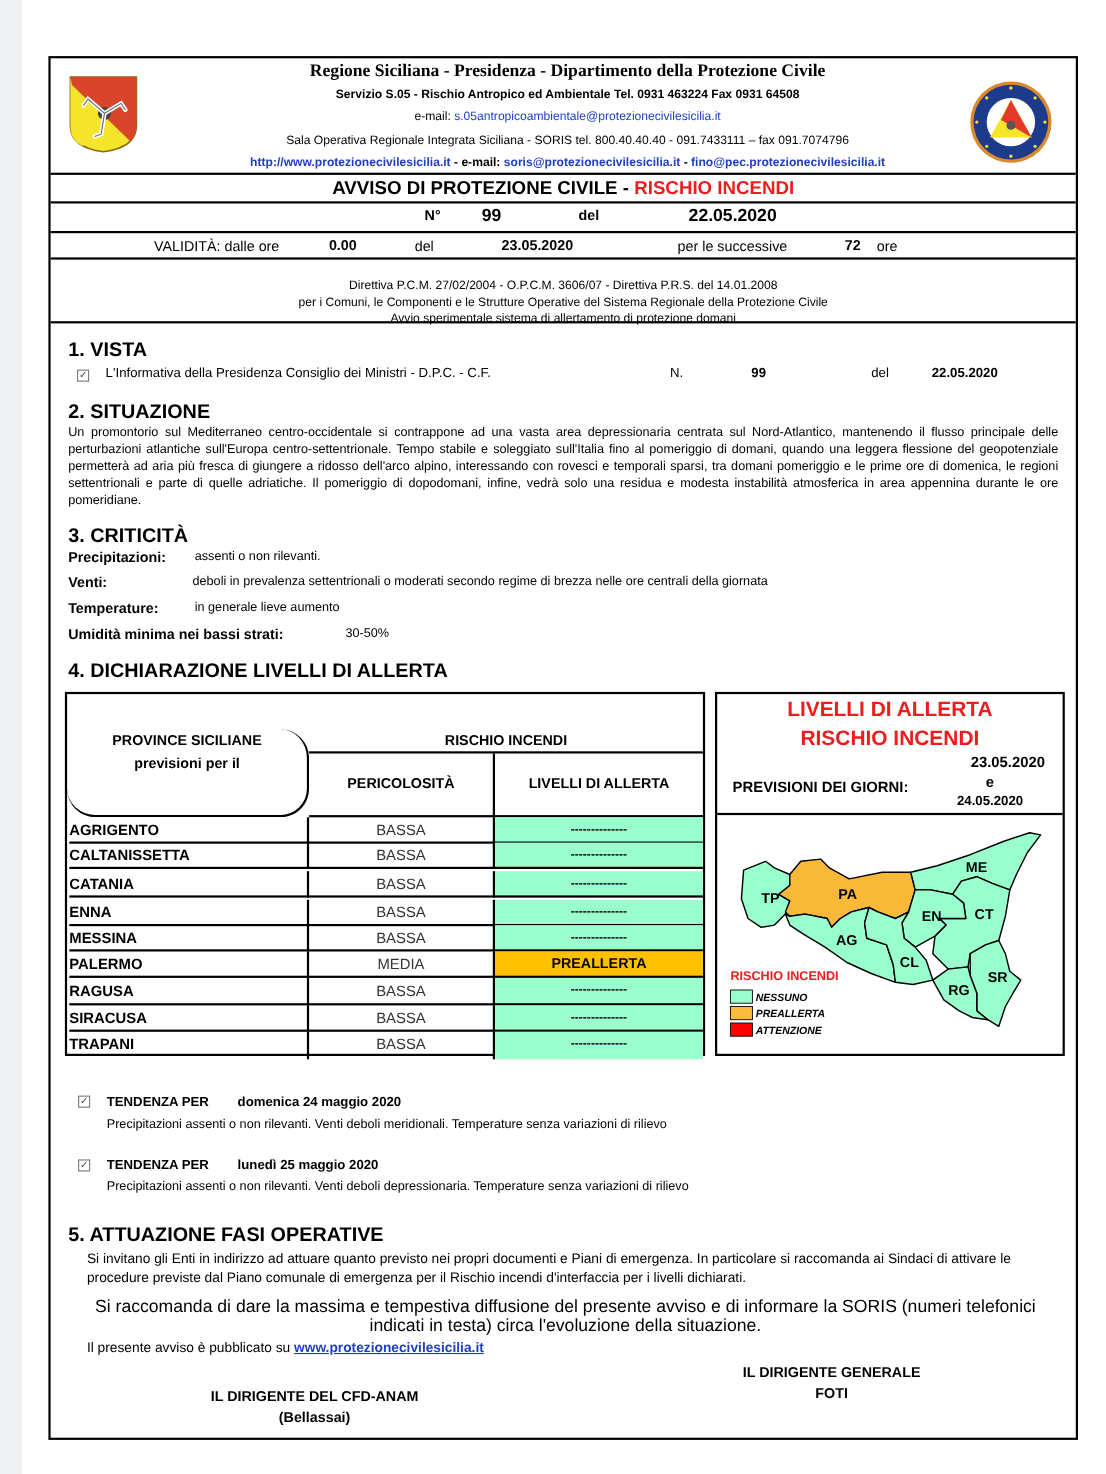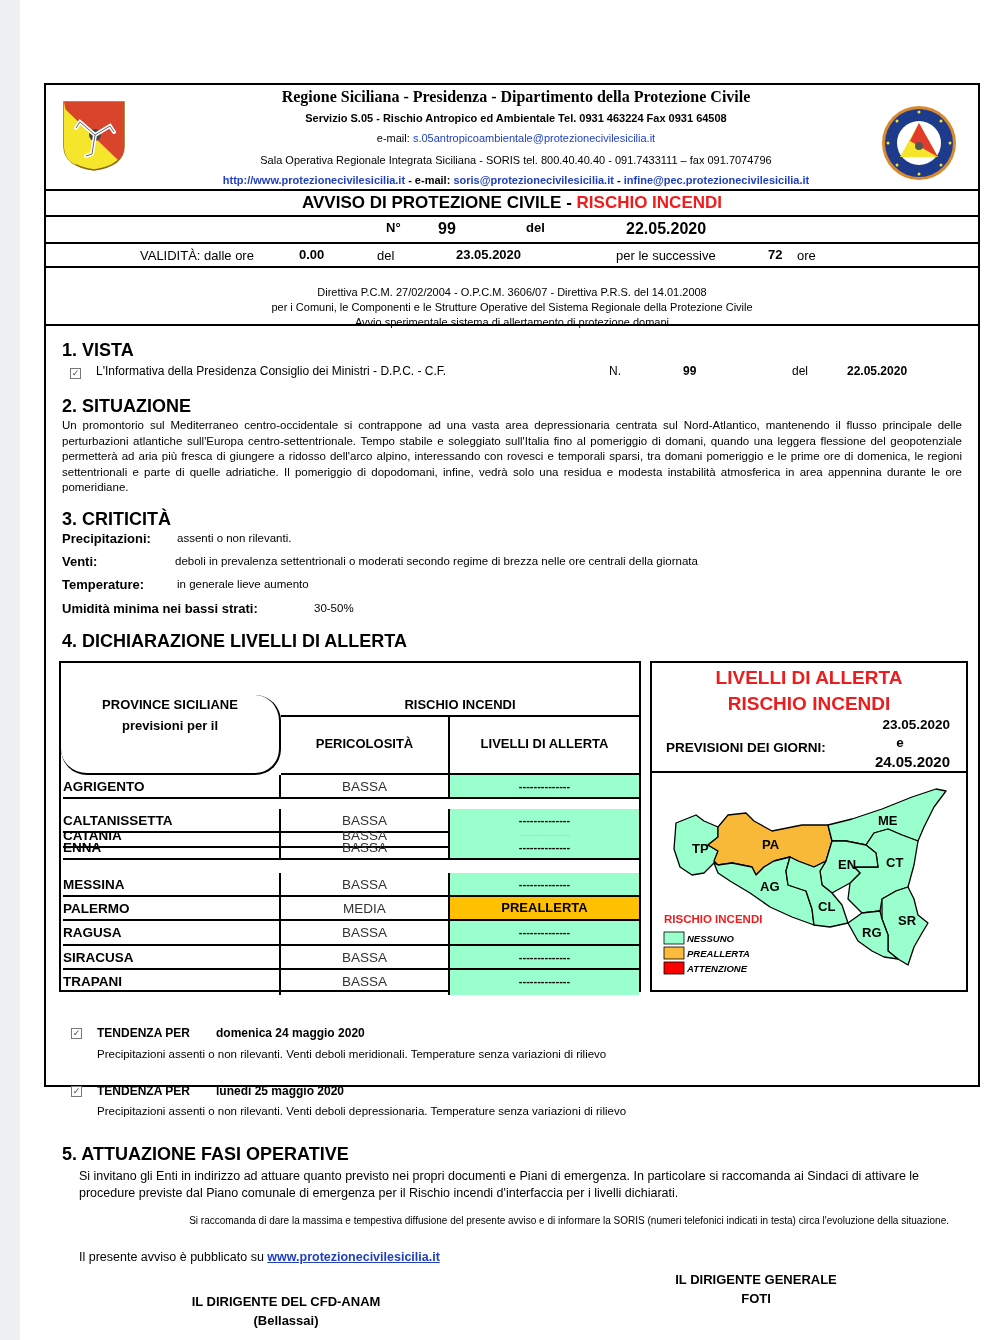--- a/index.html
+++ b/index.html
@@ -1,19 +1,19 @@
 <!DOCTYPE html>
 <html><head>
 <meta charset="utf-8">
 <style>
   * { box-sizing: border-box; margin: 0; padding: 0; }
   html, body { width: 1005px; height: 1340px; background: #ffffff; overflow: hidden; }
   body { position: relative; font-family: "Liberation Sans", sans-serif; color: #000; }
   .left-strip { position: absolute; left: 0; top: 0; width: 20px; height: 1340px; background: #eef0f2; }
-  .frame { position: absolute; left: 44px; top: 51px; width: 936px; height: 1004px; border: 2px solid #000; margin-top: 32px; }
+  .frame { position: absolute; left: 44px; top: 51px; width: 936px; height: 1258px; border: 2px solid #000; }
 
   
   .hdr { position: absolute; left: 0; top: 0; width: 932px; height: 106px; border-bottom: 2px solid #000; }
   .logo-left { position: absolute; left: 16px; top: 15px; width: 64px; height: 72px; }
   .logo-right { position: absolute; left: 834px; top: 19px; width: 78px; height: 78px; }
   .hdr-line { position: absolute; left: 110px; width: 720px; text-align: center; white-space: nowrap; }
   .h1 { top: 3px; font-family: "Liberation Serif", serif; font-weight: bold; font-size: 16px; }
   .h2 { top: 27px; font-weight: bold; font-size: 11px; }
   .h3 { top: 47px; font-size: 11px; }
   .h4 { top: 69px; font-size: 11px; }
@@ -64,21 +64,21 @@
       <path d="M2 2 L2 46 Q2 60 14 65 L2 2Z" fill="#f5e52b"></path>
       <circle cx="33" cy="35" r="6" fill="#444"></circle>
       <path d="M33 35 L18 22 L14 28 M33 35 L48 26 L52 32 M33 35 L30 54 L24 56" stroke="#fff" stroke-width="4" fill="none" stroke-linecap="round"></path>
       <path d="M33 35 L18 22 L14 28 M33 35 L48 26 L52 32 M33 35 L30 54 L24 56" stroke="#666" stroke-width="1" fill="none"></path>
     </svg>
 
     <div class="hdr-line h1">Regione Siciliana - Presidenza - Dipartimento della Protezione Civile</div>
     <div class="hdr-line h2">Servizio S.05 - Rischio Antropico ed Ambientale Tel. 0931 463224 Fax 0931 64508</div>
     <div class="hdr-line h3"><span>e-mail: </span><span class="blue">s.05antropicoambientale@protezionecivilesicilia.it</span></div>
     <div class="hdr-line h4">Sala Operativa Regionale Integrata Siciliana - SORIS tel. 800.40.40.40 - 091.7433111 – fax 091.7074796</div>
-    <div class="hdr-line h5"><span class="blue">http://www.protezionecivilesicilia.it</span><span> - e-mail: </span><span class="blue">soris@protezionecivilesicilia.it</span><span> - </span><span class="blue">infine@pec.protezionecivilesicilia.it</span></div>
+    <div class="hdr-line h5"><span class="blue">http://www.protezionecivilesicilia.it</span><span> - e-mail: </span><span class="blue">soris@protezionecivilesicilia.it</span><span> - </span><span class="blue">fino@pec.protezionecivilesicilia.it</span></div>
 
     <svg class="logo-right" viewBox="0 0 78 78">
       <circle cx="39" cy="39" r="37" fill="#d98a2e"></circle>
       <circle cx="39" cy="39" r="34" fill="#1e3a8a"></circle>
       <circle cx="39" cy="39" r="22" fill="#ffffff"></circle>
       <path d="M39 19 L58 53 H20 Z" fill="#f5e52b"></path>
       <path d="M39 19 L58 53 L30 37 Z" fill="#e33b2b"></path>
       <circle cx="39" cy="42" r="4" fill="#555"></circle>
       <g fill="#f5e52b">
         <circle cx="39" cy="8" r="1.5"></circle>
@@ -151,31 +151,31 @@
     <div class="c" style="left:220px;top:32px;width:358px;height:22px;border-right:none;line-height:20px;">RISCHIO INCENDI</div>
     <div class="c" style="left:220px;top:54px;width:169px;height:58px;line-height:54px;">PERICOLOSITÀ</div>
     <div class="c" style="left:389px;top:54px;width:189px;height:58px;line-height:54px;border-right:none;">LIVELLI DI ALLERTA</div>
 
     <div id="prov-rows" style="position:absolute;left:0;top:112px;width:578px;">
       <div class="prov-row" style="top:0px;">
           <div class="pname">AGRIGENTO</div>
           <div class="pper">BASSA</div>
           <div class="plev" style="background:#99ffcc;">--------------</div>
         </div>
-      <div class="prov-row" style="top:34px;padding-left:46px;">
+      <div class="prov-row" style="top:23px;padding-left:46px;">
           <div class="pname">CALTANISSETTA</div>
           <div class="pper">BASSA</div>
           <div class="plev" style="background:#99ffcc;">--------------</div>
         </div>
       <div class="prov-row" style="top:48.8px;">
           <div class="pname">CATANIA</div>
           <div class="pper">BASSA</div>
           <div class="plev" style="background:#99ffcc;">--------------</div>
         </div>
-      <div class="prov-row" style="top:61px;">
+      <div class="prov-row" style="top:75px;">
           <div class="pname">ENNA</div>
           <div class="pper">BASSA</div>
           <div class="plev" style="background:#99ffcc;">--------------</div>
         </div>
       <div class="prov-row" style="top:97.6px;">
           <div class="pname">MESSINA</div>
           <div class="pper">BASSA</div>
           <div class="plev" style="background:#99ffcc;">--------------</div>
         </div>
       <div class="prov-row" style="top:122px;">
@@ -201,21 +201,21 @@
     </div>
   </div>
 
   <div class="rbox">
     <div class="rbox-top">
       <div class="rtitle" style="top:4px;">LIVELLI DI ALLERTA</div>
       <div class="rtitle" style="top:30px;">RISCHIO INCENDI</div>
       <div class="abs" style="left:14px;top:77px;font-weight:bold;font-size:13.5px;">PREVISIONI DEI GIORNI:</div>
       <div class="abs" style="left:218px;top:54px;width:80px;text-align:right;font-weight:bold;font-size:13.5px;">23.05.2020</div>
       <div class="abs" style="left:218px;top:72px;width:60px;text-align:center;font-weight:bold;font-size:13.5px;">e</div>
-      <div class="abs" style="left:218px;top:90px;width:80px;text-align:right;font-weight:bold;font-size:15px;">24.05.2020</div>
+      <div class="abs" style="left:218px;top:90px;width:80px;font-weight:bold;font-size:12px;">24.05.2020</div>
     </div>
 
     <svg style="position:absolute;left:0;top:112px;width:314px;height:215px;" viewBox="0 0 314 215">
       <g stroke="#000" stroke-width="1.3" stroke-linejoin="round">
 
         <path d="M24 48 L44 40 L52 46 L66 52 L66 62 L56 70 L66 76 L62 88 L52 98 L40 100 L28 92 L22 74 Z" fill="#99ffcc"></path>
 
         <path d="M66 52 L76 40 L94 38 L102 46 L120 56 L150 50 L176 50 L180 66 L174 86 L162 92 L146 86 L138 82 L122 86 L112 92 L104 100 L100 92 L80 88 L66 90 L62 86 L66 76 L56 70 L66 62 Z" fill="#f9b938"></path>
 
         <path d="M176 50 L200 44 L230 34 L260 22 L284 14 L294 16 L282 32 L272 52 L266 66 L250 60 L236 54 L222 58 L214 70 L194 66 L180 66 Z" fill="#99ffcc"></path>
@@ -260,21 +260,21 @@
   <div class="txt" style="left:170px;top:941px;font-weight:bold;">domenica 24 maggio 2020</div>
   <div class="txt" style="left:51px;top:963px;font-size:11.5px;">Precipitazioni  assenti o non rilevanti. Venti deboli meridionali. Temperature senza variazioni di rilievo</div>
 
   <div class="cb" style="left:25px;top:1001px;">✓</div>
   <div class="txt" style="left:51px;top:999px;font-weight:bold;">TENDENZA PER</div>
   <div class="txt" style="left:170px;top:999px;font-weight:bold;">lunedì 25 maggio 2020</div>
   <div class="txt" style="left:51px;top:1020px;font-size:11.5px;">Precipitazioni  assenti o non rilevanti. Venti deboli depressionaria. Temperature senza variazioni di rilievo</div>
 
   <div class="sec-title" style="top:1059px;">5. ATTUAZIONE FASI OPERATIVE</div>
   <div class="para" style="left:33px;width:870px;top:1083px;font-size:12.5px;line-height:17px;text-align:left;">Si invitano gli Enti in indirizzo ad attuare quanto previsto nei propri documenti e Piani di emergenza. In particolare si raccomanda ai Sindaci di attivare le procedure previste dal Piano comunale di emergenza per il Rischio incendi d'interfaccia per i livelli dichiarati.</div>
-  <div class="para" style="left:33px;width:870px;top:1127px;font-size:10px;line-height:17px;text-align:right;">Si raccomanda di dare la massima e tempestiva diffusione del presente avviso e di informare la SORIS (numeri telefonici indicati in testa) circa l'evoluzione della situazione.</div>
+  <div class="para" style="left:33px;width:870px;top:1127px;font-size:16px;line-height:17px;text-align:center;">Si raccomanda di dare la massima e tempestiva diffusione del presente avviso e di informare la SORIS (numeri telefonici indicati in testa) circa l'evoluzione della situazione.</div>
   <div class="txt" style="left:33px;top:1165px;font-size:12.5px;"><span>Il presente avviso è pubblicato su </span><a class="link">www.protezionecivilesicilia.it</a></div>
 
   <div class="sig" style="left:100px;top:1209px;width:280px;">
     <div>IL DIRIGENTE DEL CFD-ANAM</div>
     <div style="margin-top:4px;">(Bellassai)</div>
   </div>
   <div class="sig" style="left:580px;top:1187px;width:260px;">
     <div>IL DIRIGENTE GENERALE</div>
     <div style="margin-top:4px;">FOTI</div>
   </div>

